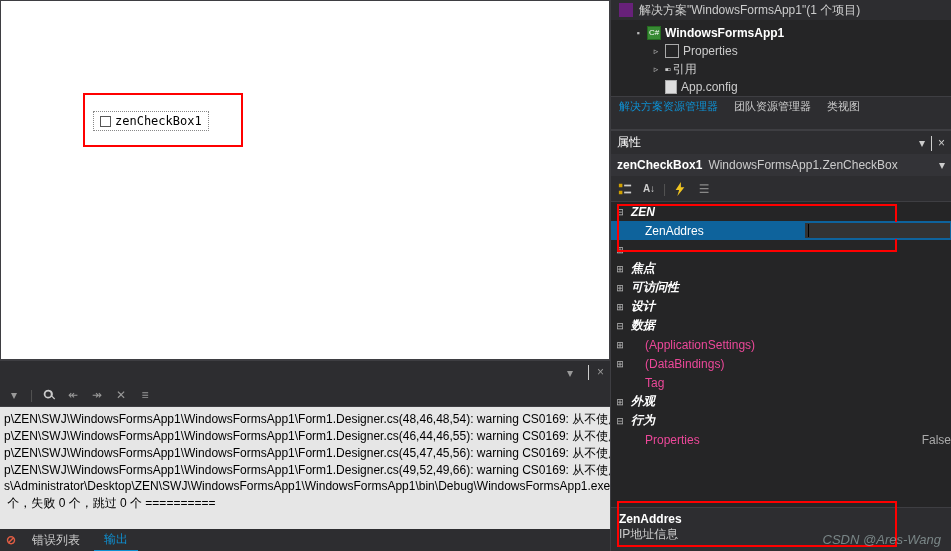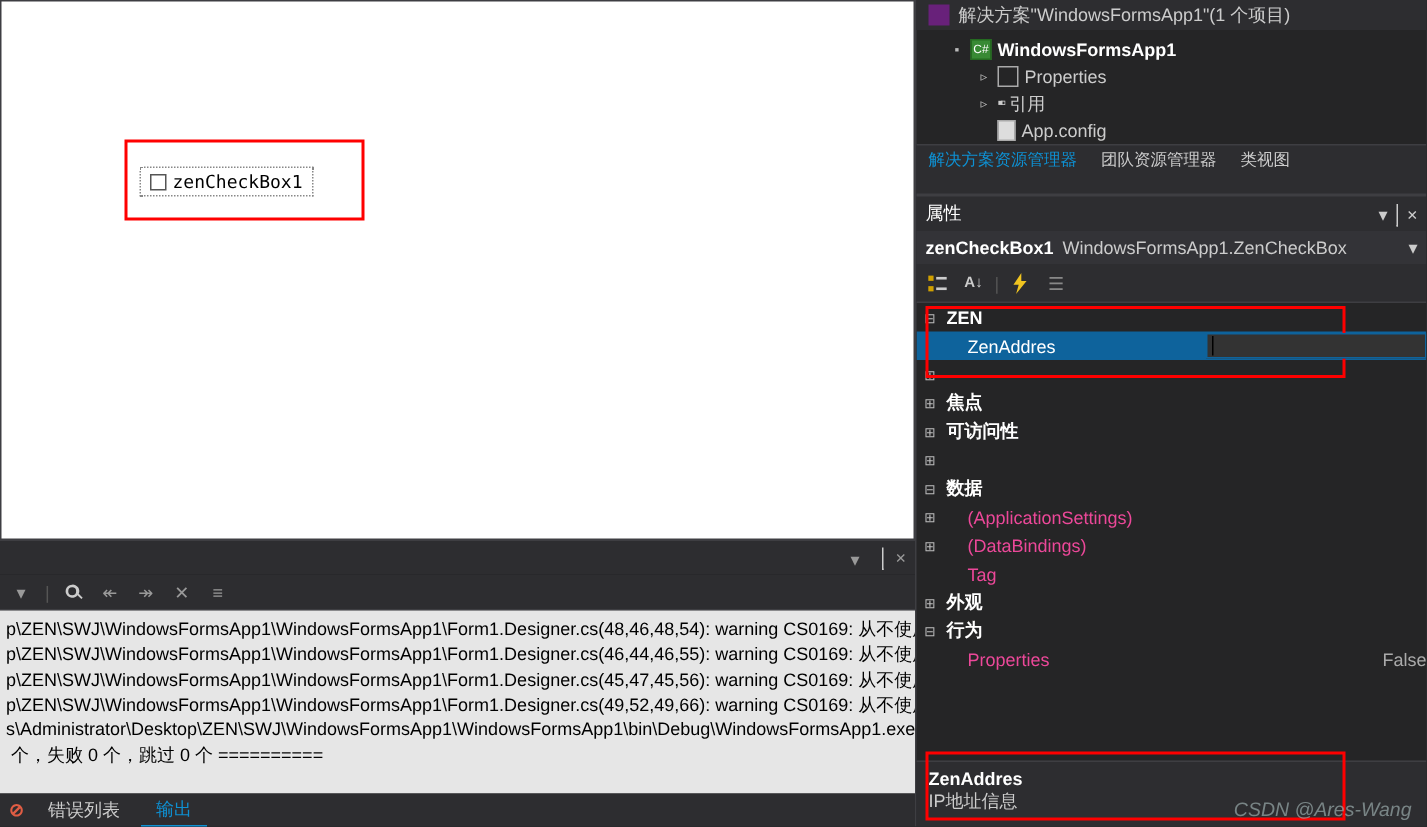--- a/index.html
+++ b/index.html
@@ -45,21 +45,21 @@
 .prop-select .nm { color:#fff; font-weight:bold; }
 .prop-tb { height:26px; background:#2d2d30; display:flex; align-items:center; gap:4px; padding:0 4px; border-bottom:1px solid #3e3e42; }
 .ptb-ico { width:20px; height:20px; display:flex; align-items:center; justify-content:center; color:#ccc; }
 .ptb-ico.cat svg { fill:#d0a000; }
 .ptb-ico.light svg { fill:#f0c420; }
 .grid { flex:1; overflow:hidden; position:relative; }
 .grid-row { display:flex; height:19px; align-items:center; }
 .grid-row .exp { width:18px; text-align:center; color:#bbb; font-size:9px; }
 .grid-row .lbl { flex:0 0 175px; padding-left:2px; }
 .grid-row .val { flex:1; color:#aaa; padding-left:4px;text-align:right; }
-.cat-row .lbl { font-weight:bold; color:#fff; }
+.cat-row .lbl { font-weight:bold; color:#fff;font-style:italic; }
 .sub .lbl { padding-left:16px; color:#ec4899; }
 .selected-prop { background:#0e639c; color:#fff; }
 .selected-prop .lbl { color:#fff; }
 .selected-prop .val-edit { background:#333; border:1px solid #0e639c; height:17px; flex:1; position:relative; }
 .val-edit .cursor { position:absolute; left:3px; top:1px; width:1px; height:13px; background:#000; }
 .red-box2 { position:absolute; left:6px; top:2px; width:280px; height:48px; border:2px solid red; pointer-events:none; }
 .red-box3 { position:absolute; left:6px; bottom:4px; width:280px; height:46px; border:2px solid red; pointer-events:none; }
 .desc-box { height:44px; background:#2d2d30; border-top:1px solid #3e3e42; padding:4px 8px; position:relative; }
 .desc-box .ttl { font-weight:bold; color:#fff; }
 .desc-box .sub { color:#ccc; }
@@ -194,20 +194,21 @@
     <div class="grid-row cat-row">
         <span class="exp">⊞</span>
         <span class="lbl">焦点</span>
       </div>
     <div class="grid-row cat-row">
         <span class="exp">⊞</span>
         <span class="lbl">可访问性</span>
       </div>
     <div class="grid-row cat-row">
         <span class="exp">⊞</span>
+        <span class="lbl">设计</span>
       </div>
     <div class="grid-row cat-row">
         <span class="exp">⊟</span>
         <span class="lbl">数据</span>
       </div>
     <div class="grid-row sub">
         <span class="exp">⊞</span>
         <span class="lbl">(ApplicationSettings)</span>
       </div>
     <div class="grid-row sub">

